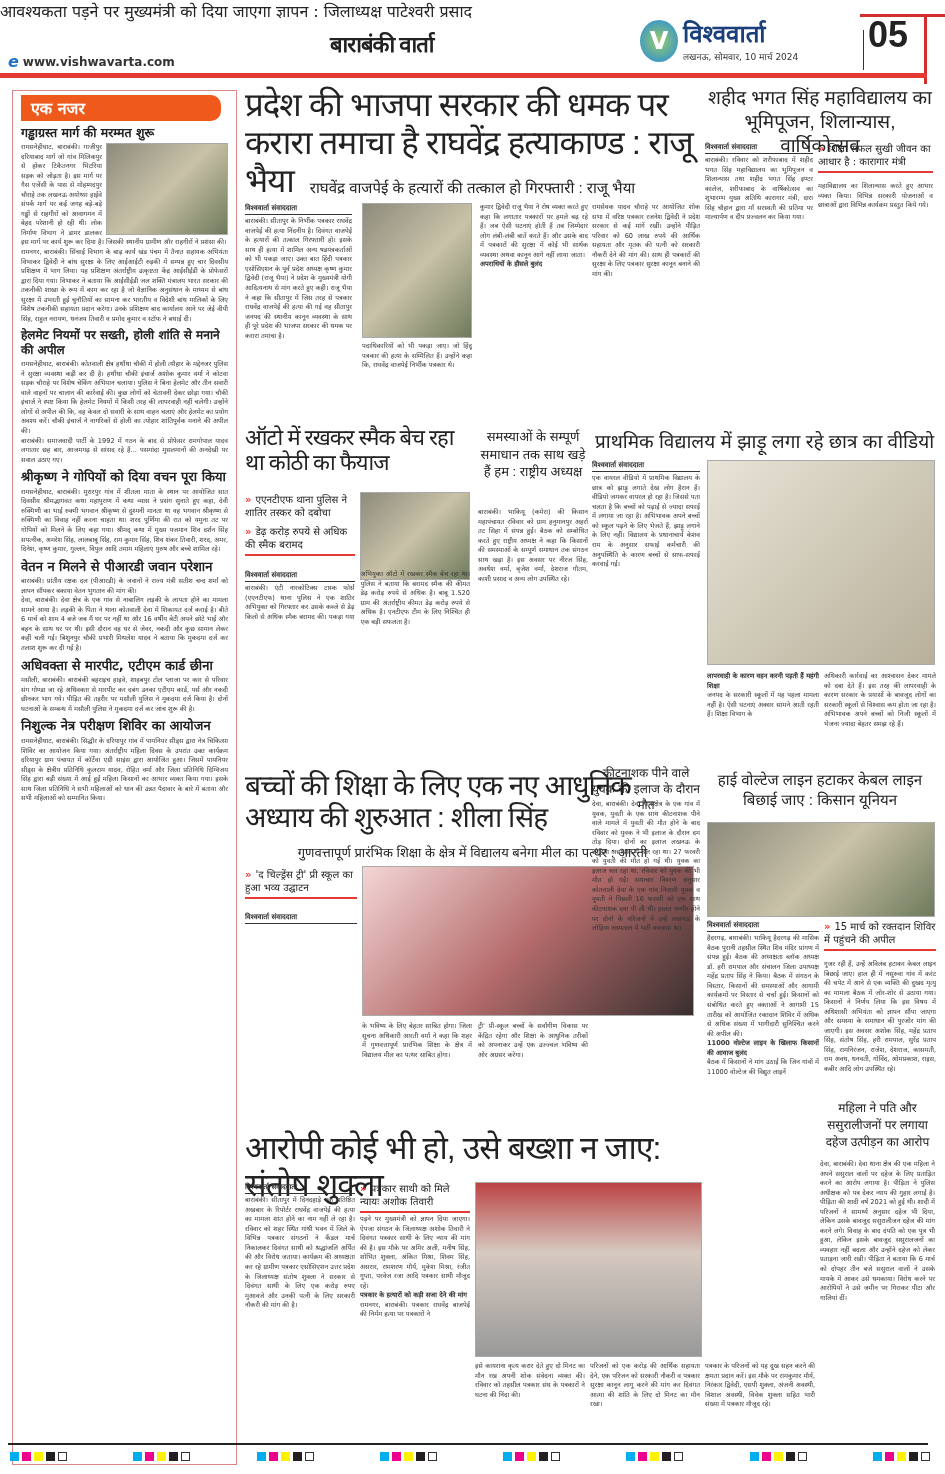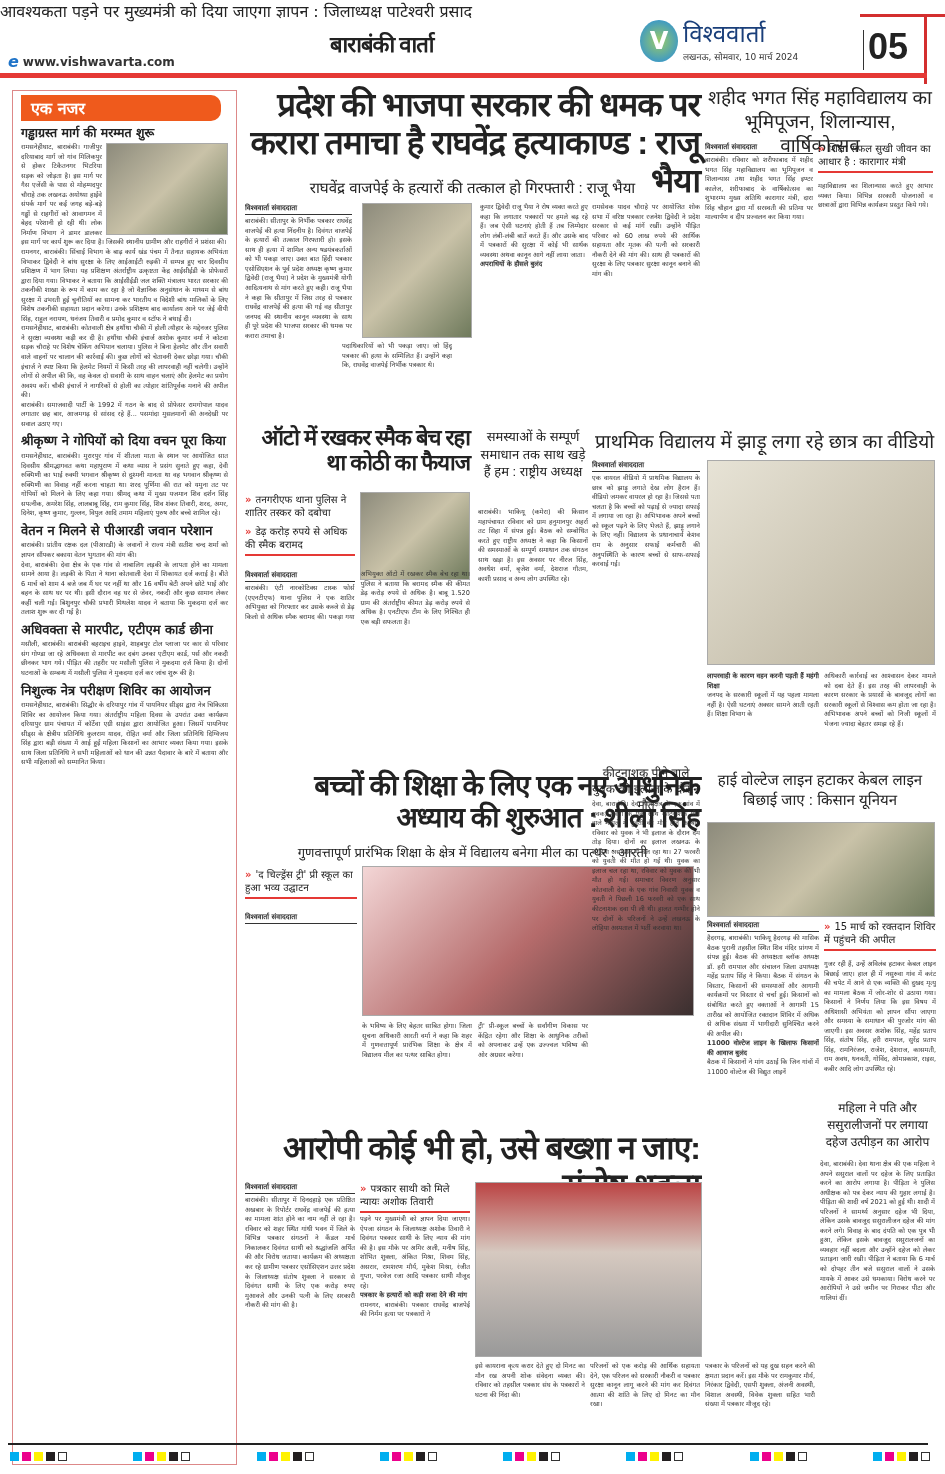--- a/index.html
+++ b/index.html
@@ -2,33 +2,33 @@
 <html><head>
 <meta charset="utf-8">
 <style>
 *{box-sizing:border-box;margin:0;padding:0}
 body{width:945px;height:1474px;background:#fff;font-family:"DejaVu Sans",sans-serif;color:#222;position:relative;overflow:hidden}
 .hdr{position:absolute;left:0;top:0;width:945px;height:80px}
 .hdr .url{position:absolute;left:8px;top:52px;font-size:12px;font-weight:bold;color:#333;display:flex;align-items:center;gap:4px}
 .hdr .url .e{color:#1e73c8;font-size:16px;font-style:italic;font-weight:bold}
 .hdr .section{position:absolute;left:330px;top:28px;font-size:22px;font-weight:bold;font-family:"Liberation Sans",sans-serif;letter-spacing:-1px}
 .hdr .logo{position:absolute;left:640px;top:20px;width:38px;height:42px;border-radius:50%;background:radial-gradient(circle,#9ccc65,#1e88e5);color:#fff;font-weight:bold;font-size:24px;display:flex;align-items:center;justify-content:center}
-.hdr .brand{position:absolute;left:683px;top:16px;font-size:24px;font-weight:normal;color:#1a3f7a;font-family:"Liberation Sans",sans-serif}
+.hdr .brand{position:absolute;left:683px;top:16px;font-size:24px;font-weight:bold;color:#1a3f7a;font-family:"Liberation Sans",sans-serif}
 .hdr .date{position:absolute;left:683px;top:50px;font-size:9px;color:#333}
-.hdr .pg{position:absolute;left:868px;top:26px;font-size:36px;font-weight:bold;font-family:"Liberation Sans",sans-serif}
+.hdr .pg{position:absolute;left:868px;top:14px;font-size:36px;font-weight:bold;font-family:"Liberation Sans",sans-serif}
 .hdr .pgbar{position:absolute;left:863px;top:30px;width:1px;height:40px;background:#333}
 .hdr .redtop{position:absolute;left:860px;top:14px;width:85px;height:3px;background:#d32f2f}
 .hdr .redright{position:absolute;left:924px;top:14px;width:3px;height:70px;background:#d32f2f}
 .hdr .redline{position:absolute;left:0;top:73px;width:927px;height:5px;background:#e53935}
 .left{position:absolute;left:12px;top:90px;width:225px;height:1375px;border:1px solid #d88;padding:4px 8px}
 .ek{background:#ef5a1c;color:#fff;font-weight:bold;font-size:16px;padding:2px 10px;border-radius:0 10px 10px 0;width:200px;margin-bottom:4px}
 h4{font-size:12.5px;font-weight:bold;margin:4px 0 3px;line-height:1.2}
 .lp{font-size:6.6px;line-height:1.45;text-align:justify;color:#333}
 .photo{background:linear-gradient(135deg,#8d8b7c,#c9c2a8 50%,#6f7a5c);border:1px solid #aaa}
-.h1{position:absolute;text-align:right;font-weight:bold;font-family:"Liberation Sans",sans-serif;letter-spacing:-1px;line-height:1.15}
+.h1{position:absolute;text-align:left;font-weight:normal;font-family:"Liberation Sans",sans-serif;letter-spacing:-1px;line-height:1.15}
 .sub{position:absolute;text-align:center;font-family:"Liberation Sans",sans-serif}
 .col{position:absolute;font-size:6.6px;line-height:1.45;text-align:justify;color:#333;overflow:hidden}
 .by{font-weight:bold;font-size:7px;border-bottom:1px solid #333;margin-bottom:2px;padding-bottom:1px}
 .bullet{position:absolute;font-size:10px;line-height:1.3}
 .bullet .ar{color:#e53935;font-weight:bold;margin-right:4px}
 .foot{position:absolute;left:8px;top:1443px;width:920px;height:2px;background:#222}
 .regs{position:absolute;left:10px;top:1452px;width:920px;display:flex;justify-content:space-between}
 .reg{display:flex;gap:3px}
 .reg span{width:9px;height:9px;display:inline-block}
 .redbar{height:2px;background:#e53935;margin:3px 0}
@@ -51,48 +51,49 @@
   <div class="pg">05</div>
   <div class="redline"></div>
 </div>
 
 <div class="left">
   <div class="ek">एक नजर</div>
   <h4>गड्ढाग्रस्त मार्ग की मरम्मत शुरू</h4>
   <div style="float:right;width:122px;height:92px;margin:0 0 2px 4px" class="photo"></div>
   <p class="lp">रामसनेहीघाट, बाराबंकी। गाजीपुर दरियाबाद मार्ग जो गांव मिलिकपुर से होकर टिकैतनगर भिटरिया सड़क को जोड़ता है। इस मार्ग पर गैस एजेंसी के पास से मोहम्मदपुर चौराहे तक लखनऊ अयोध्या हाईवे संपर्क मार्ग पर कई जगह बड़े-बड़े गड्ढों से राहगीरों को आवागमन में बेहद परेशानी हो रही थी। लोक निर्माण विभाग ने डामर डालकर इस मार्ग पर कार्य शुरू कर दिया है। जिसकी स्थानीय ग्रामीण और राहगीरों ने प्रशंसा की।</p>
   <p class="lp">रामनगर, बाराबंकी। सिंचाई विभाग के बाढ़ कार्य खंड पंचम में तैनात सहायक अभियंता विभाकर द्विवेदी ने बांध सुरक्षा के लिए आईआईटी रुड़की में सम्पन्न हुए चार दिवसीय प्रशिक्षण में भाग लिया। यह प्रशिक्षण अंतर्राष्ट्रीय उत्कृष्टता केंद्र आईसीईडी के प्रोफेसरों द्वारा दिया गया। विभाकर ने बताया कि आईसीईडी जल शक्ति मंत्रालय भारत सरकार की तकनीकी शाखा के रूप में काम कर रहा है जो वैज्ञानिक अनुसंधान के माध्यम से बांध सुरक्षा में उभरती हुई चुनौतियों का सामना कर भारतीय व विदेशी बांध मालिकों के लिए विशेष तकनीकी सहायता प्रदान करेगा। उनके प्रशिक्षण बाद कार्यालय आने पर जेई वीपी सिंह, राहुल नरायण, धनंजय तिवारी व प्रमोद कुमार व स्टॉफ ने बधाई दी।</p>
+  <h4 style="font-size:12px">हेलमेट नियमों पर सख्ती, होली शांति से मनाने की अपील</h4>
   <p class="lp">रामसनेहीघाट, बाराबंकी। कोतवाली क्षेत्र हथौंधा चौकी में होली त्यौहार के मद्देनजर पुलिस ने सुरक्षा व्यवस्था कड़ी कर दी है। हथौंधा चौकी इंचार्ज अशोक कुमार वर्मा ने कोटवा सड़क चौराहे पर विशेष चेकिंग अभियान चलाया। पुलिस ने बिना हेलमेट और तीन सवारी वाले वाहनों पर चालान की कार्रवाई की। कुछ लोगों को चेतावनी देकर छोड़ा गया। चौकी इंचार्ज ने स्पष्ट किया कि हेलमेट नियमों में किसी तरह की लापरवाही नहीं चलेगी। उन्होंने लोगों से अपील की कि, वह केवल दो सवारी के साथ वाहन चलाएं और हेलमेट का प्रयोग अवश्य करें। चौकी इंचार्ज ने नागरिकों से होली का त्योहार शांतिपूर्वक मनाने की अपील की।</p>
   <p class="lp">बाराबंकी। समाजवादी पार्टी के 1992 में गठन के बाद से प्रोफेसर रामगोपाल यादव लगातार छह बार, आजमगढ़ से सांसद रहे हैं... पसमांदा मुसलमानों की अनदेखी पर सवाल उठाए गए।</p>
   <h4 style="font-size:13px">श्रीकृष्ण ने गोपियों को दिया वचन पूरा किया</h4>
   <p class="lp">रामसनेहीघाट, बाराबंकी। मुरारपुर गांव में शीतला माता के स्थान पर आयोजित सात दिवसीय श्रीमद्भागवत कथा महापुराण में कथा व्यास ने प्रसंग सुनाते हुए कहा, देवी रुक्मिणी का भाई रुक्मी भगवान श्रीकृष्ण से दुश्मनी मानता था वह भगवान श्रीकृष्ण से रुक्मिणी का विवाह नहीं करना चाहता था। शरद पूर्णिमा की रात को यमुना तट पर गोपियों को मिलने के लिए कहा गया। श्रीमद् कथा में मुख्य यजमान शिव दर्शन सिंह सपत्नीक, अमरेश सिंह, लालबाबू सिंह, राम कुमार सिंह, शिव शंकर तिवारी, शरद, अमर, दिनेश, कृष्ण कुमार, गुल्लन, विपुल आदि तमाम महिलाएं पुरुष और बच्चे शामिल रहे।</p>
   <h4 style="font-size:13px">वेतन न मिलने से पीआरडी जवान परेशान</h4>
   <p class="lp">बाराबंकी। प्रांतीय रक्षक दल (पीआरडी) के जवानों ने राज्य मंत्री सतीश चन्द शर्मा को ज्ञापन सौंपकर बकाया वेतन भुगतान की मांग की।</p>
   <p class="lp">देवा, बाराबंकी। देवा क्षेत्र के एक गांव से नाबालिग लड़की के लापता होने का मामला सामने आया है। लड़की के पिता ने थाना कोतवाली देवा में शिकायत दर्ज कराई है। बीते 6 मार्च को शाम 4 बजे जब मैं घर पर नहीं था और 16 वर्षीय बेटी अपने छोटे भाई और बहन के साथ घर पर थी। इसी दौरान वह घर से जेवर, नकदी और कुछ सामान लेकर कहीं चली गई। बिशुनपुर चौकी प्रभारी मिथलेश यादव ने बताया कि मुकदमा दर्ज कर तलाश शुरू कर दी गई है।</p>
   <h4 style="font-size:13px">अधिवक्ता से मारपीट, एटीएम कार्ड छीना</h4>
   <p class="lp">मसौली, बाराबंकी। बाराबंकी बहराइच हाइवे, शाहबपुर टोल प्लाजा पर कार से परिवार संग गोण्डा जा रहे अधिवक्ता से मारपीट कर दबंग उनका एटीएम कार्ड, पर्स और नकदी छीनकर भाग गये। पीड़ित की तहरीर पर मसौली पुलिस ने मुकदमा दर्ज किया है। दोनों घटनाओं के सम्बन्ध में मसौली पुलिस ने मुकदमा दर्ज कर जांच शुरू की है।</p>
   <h4 style="font-size:13px">निशुल्क नेत्र परीक्षण शिविर का आयोजन</h4>
   <p class="lp">रामसनेहीघाट, बाराबंकी। सिद्धौर के दरियापुर गांव में पायनियर सीड्स द्वारा नेत्र चिकित्सा शिविर का आयोजन किया गया। अंतर्राष्ट्रीय महिला दिवस के उपरांत उक्त कार्यक्रम दरियापुर ग्राम पंचायत में कॉर्टेवा एग्री साइंस द्वारा आयोजित हुआ। जिसमें पायनियर सीड्स के क्षेत्रीय प्रतिनिधि कुलराम यादव, रोहित वर्मा और जिला प्रतिनिधि दिग्विजय सिंह द्वारा बड़ी संख्या में आई हुई महिला किसानों का आभार व्यक्त किया गया। इसके साथ जिला प्रतिनिधि ने सभी महिलाओं को धान की उन्नत पैदावार के बारे में बताया और सभी महिलाओं को सम्मानित किया।</p>
 </div>
 
 <div class="h1" style="left:245px;top:86px;width:455px;font-size:33px">प्रदेश की भाजपा सरकार की धमक पर करारा तमाचा है राघवेंद्र हत्याकाण्ड : राजू भैया</div>
 <div class="sub" style="left:245px;top:177px;width:455px;font-size:15px">राघवेंद्र वाजपेई के हत्यारों की तत्काल हो गिरफ्तारी : राजू भैया</div>
 <div class="col" style="left:245px;top:203px;width:107px;height:210px"><div class="by">विश्ववार्ता संवाददाता</div><span>बाराबंकी। सीतापुर के निर्भीक पत्रकार राघवेंद्र वाजपेई की हत्या निंदनीय है। दिवंगत वाजपेई के हत्यारों की तत्काल गिरफ्तारी हो। इसके साथ ही हत्या में शामिल अन्य षडयंत्रकर्ताओं को भी पकड़ा जाए। उक्त बात हिंदी पत्रकार एसोसिएशन के पूर्व प्रदेश अध्यक्ष कृष्ण कुमार द्विवेदी (राजू भैया) ने प्रदेश के मुख्यमंत्री योगी आदित्यनाथ से मांग करते हुए कही। राजू भैया ने कहा कि सीतापुर में जिस तरह से पत्रकार राघवेंद्र वाजपेई की हत्या की गई वह सीतापुर जनपद की स्थानीय कानून व्यवस्था के साथ ही पूरे प्रदेश की भाजपा सरकार की धमक पर करारा तमाचा है।</span></div>
 <div class="photo" style="left:362px;top:203px;width:110px;height:135px;position:absolute"></div>
-<div class="col" style="left:342px;top:342px;width:110px;height:72px">पदाधिकारियों को भी पकड़ा जाए। जो हिंदू पत्रकार की हत्या के सम्मिलित हैं। उन्होंने कहा कि, राघवेंद्र वाजपेई निर्भीक पत्रकार थे।</div>
+<div class="col" style="left:362px;top:342px;width:110px;height:72px">पदाधिकारियों को भी पकड़ा जाए। जो हिंदू पत्रकार की हत्या के सम्मिलित हैं। उन्होंने कहा कि, राघवेंद्र वाजपेई निर्भीक पत्रकार थे।</div>
 <div class="col" style="left:480px;top:203px;width:108px;height:210px"><span>कुमार द्विवेदी राजू भैया ने रोष व्यक्त करते हुए कहा कि लगातार पत्रकारों पर हमले बढ़ रहे हैं। जब ऐसी घटनाएं होती हैं तब जिम्मेदार लोग लंबी-लंबी बातें करते हैं। और उसके बाद में पत्रकारों की सुरक्षा में कोई भी सार्थक व्यवस्था अथवा कानून आगे नहीं लाया जाता।</span><br><b>अपराधियों के हौसले बुलंद</b></div>
 <div class="col" style="left:592px;top:203px;width:108px;height:210px">रामसेवक यादव चौराहे पर आयोजित शोक सभा में वरिष्ठ पत्रकार रजनेश द्विवेदी ने प्रदेश सरकार से कई मांगें रखीं। उन्होंने पीड़ित परिवार को 60 लाख रुपये की आर्थिक सहायता और मृतक की पत्नी को सरकारी नौकरी देने की मांग की। साथ ही पत्रकारों की सुरक्षा के लिए पत्रकार सुरक्षा कानून बनाने की मांग की।</div>
 
 <div class="sub" style="left:705px;top:86px;width:230px;font-size:19px;line-height:1.25">शहीद भगत सिंह महाविद्यालय का भूमिपूजन, शिलान्यास, वार्षिकोत्सव</div>
 <div class="col" style="left:705px;top:142px;width:108px;height:265px"><div class="by">विश्ववार्ता संवाददाता</div><span>बाराबंकी। रविवार को शरीफाबाद में शहीद भगत सिंह महाविद्यालय का भूमिपूजन व शिलान्यास तथा शहीद भगत सिंह इण्टर कालेज, शरीफाबाद के वार्षिकोत्सव का शुभारम्भ मुख्य अतिथि कारागार मंत्री, दारा सिंह चौहान द्वारा माँ सरस्वती की प्रतिमा पर माल्यार्पण व दीप प्रज्वलन कर किया गया।</span></div>
 <div class="bullet" style="left:818px;top:142px;width:115px"><span class="ar">»</span><span>शिक्षा सफल सुखी जीवन का आधार है : कारागार मंत्री</span><div class="redbar"></div></div>
 <div class="col" style="left:818px;top:182px;width:115px;height:225px">महाविद्यालय का शिलान्यास करते हुए आभार व्यक्त किया। विभिन्न सरकारी योजनाओं व छात्राओं द्वारा विभिन्न कार्यक्रम प्रस्तुत किये गये।</div>
 
 <div class="h1" style="left:245px;top:425px;width:225px;font-size:22px">ऑटो में रखकर स्मैक बेच रहा था कोठी का फैयाज</div>
-<div class="bullet" style="left:245px;top:493px;width:110px"><span class="ar">»</span><span>तनगरीएफ थाना पुलिस ने शातिर तस्कर को दबोचा</span></div>
+<div class="bullet" style="left:245px;top:493px;width:110px"><span class="ar">»</span><span>एएनटीएफ थाना पुलिस ने शातिर तस्कर को दबोचा</span></div>
 <div class="bullet" style="left:245px;top:525px;width:110px"><span class="ar">»</span><span>डेढ़ करोड़ रुपये से अधिक की स्मैक बरामद</span><div class="redbar"></div></div>
 <div class="photo" style="position:absolute;left:360px;top:492px;width:110px;height:88px"></div>
 <div class="col" style="left:245px;top:570px;width:225px;height:170px;column-count:2;column-gap:6px"><div class="by">विश्ववार्ता संवाददाता</div><span>बाराबंकी। एंटी नारकोटिक्स टास्क फोर्स (एएनटीएफ) थाना पुलिस ने एक शातिर अभियुक्त को गिरफ्तार कर उसके कब्जे से डेढ़ किलो से अधिक स्मैक बरामद की। पकड़ा गया अभियुक्त ऑटो में रखकर स्मैक बेच रहा था। पुलिस ने बताया कि बरामद स्मैक की कीमत डेढ़ करोड़ रुपये से अधिक है। बाबू 1.520 ग्राम की अंतर्राष्ट्रीय कीमत डेढ़ करोड़ रुपये से अधिक है। एनटीएफ टीम के लिए निश्चित ही एक बड़ी सफलता है।</span></div>
 
 <div class="sub" style="left:478px;top:428px;width:110px;font-size:13px;line-height:1.35">समस्याओं के सम्पूर्ण समाधान तक साथ खड़े हैं हम : राष्ट्रीय अध्यक्ष</div>
 <div class="col" style="left:478px;top:508px;width:110px;height:235px">बाराबंकी। भाकियू (कमेरा) की किसान महापंचायत रविवार को ग्राम हनुमानपुर अहर्रा तट सिहा में संपन्न हुई। बैठक को सम्बोधित करते हुए राष्ट्रीय अध्यक्ष ने कहा कि किसानों की समस्याओं के सम्पूर्ण समाधान तक संगठन साथ खड़ा है। इस अवसर पर नीरज सिंह, अवधेश वर्मा, बृजेश वर्मा, देशराज गौतम, काशी प्रसाद व अन्य लोग उपस्थित रहे।</div>
 
 <div class="sub" style="left:592px;top:428px;width:345px;font-size:19px">प्राथमिक विद्यालय में झाड़ू लगा रहे छात्र का वीडियो वायरल</div>
 <div class="col" style="left:592px;top:460px;width:108px;height:280px"><div class="by">विश्ववार्ता संवाददाता</div><span>एक वायरल वीडियो में प्राथमिक विद्यालय के छात्र को झाड़ू लगाते देख लोग हैरान हैं। वीडियो जमकर वायरल हो रहा है। जिससे पता चलता है कि बच्चों को पढ़ाई से ज्यादा सफाई में लगाया जा रहा है। अभिभावक अपने बच्चों को स्कूल पढ़ने के लिए भेजते हैं, झाड़ू लगाने के लिए नहीं। विद्यालय के प्रधानाचार्य केशव राम के अनुसार सफाई कर्मचारी की अनुपस्थिति के कारण बच्चों से साफ-सफाई करवाई गई।</span></div>
 <div class="photo" style="position:absolute;left:707px;top:460px;width:228px;height:205px;background:linear-gradient(135deg,#e7e3d6,#b8b09a)"></div>

